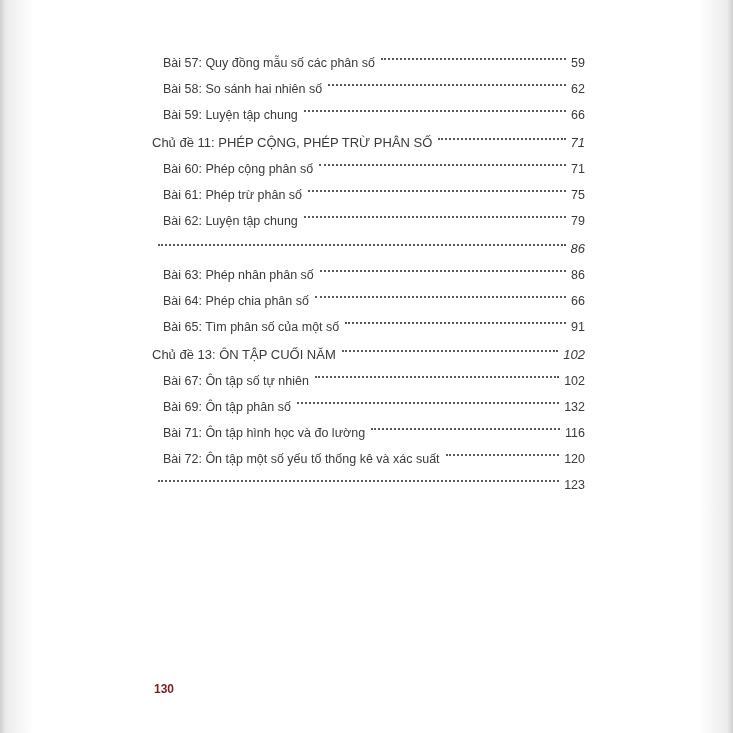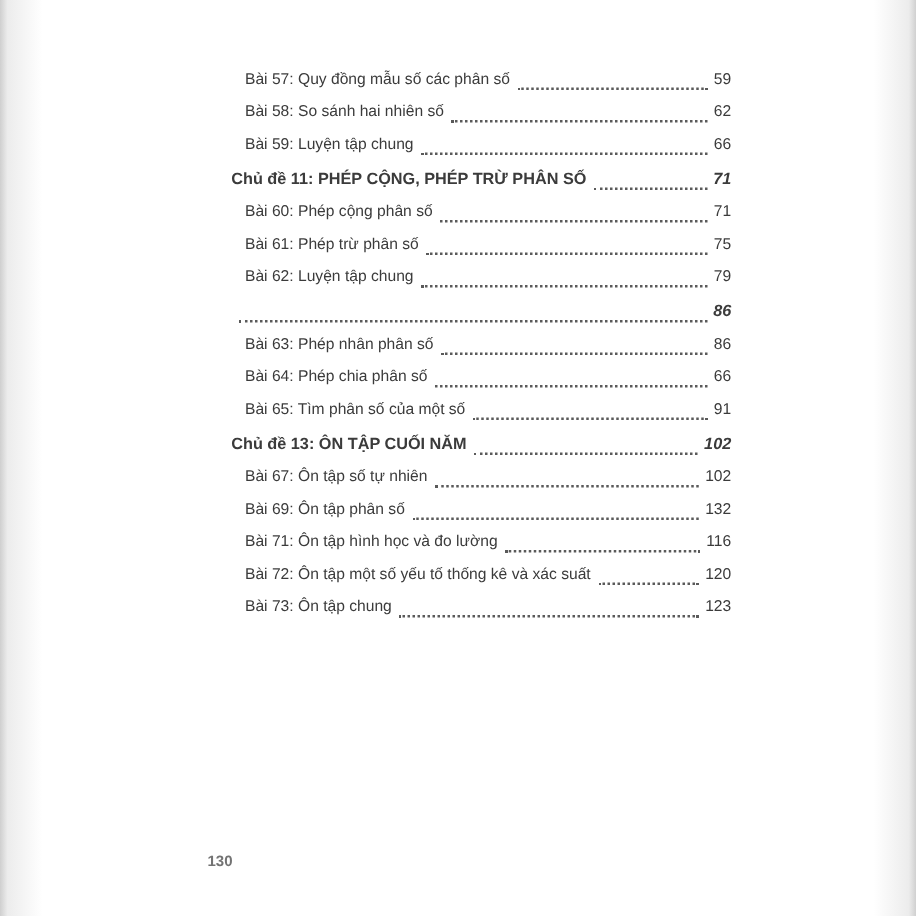--- a/index.html
+++ b/index.html
@@ -23,32 +23,31 @@
     inset: 0;
   }
   .toc {
     position: absolute;
     top: 50px;
     left: 152px;
     width: 433px;
   }
   .row {
     display: flex;
-    align-items: flex-end;
+    align-items: center;
     line-height: 26px;
     font-size: 12.5px;
     white-space: nowrap;
-    margin-left: 33px;
   }
   .row.item .label {
     padding-left: 11px;
   }
   .row.chapter {
     margin-top: 2px;
-    font-weight: bold;
+    font-weight: normal;
     font-size: 13px;
   }
   .row.chapter .page-num {
     font-style: italic;
   }
   .label {
     flex: 0 0 auto;
   }
   .dots {
     flex: 1 1 auto;
@@ -56,25 +55,25 @@
     border-bottom: 2px dotted #5a5a5a;
     transform: translateY(-4px);
     min-width: 20px;
   }
   .page-num {
     flex: 0 0 auto;
     text-align: right;
   }
   .footer-page-number {
     position: absolute;
-    left: 166px;
+    left: 154px;
     top: 682px;
     font-size: 12px;
     font-weight: bold;
-    color: #737373;
+    color: #7f1d1d;
   }
 </style>
 </head>
 <body>
 
 <div class="page">
 
   <div class="toc">
     <div class="row item">
       <span class="label">Bài 57: Quy đồng mẫu số các phân số</span>
@@ -168,20 +167,19 @@
       <span class="page-num">116</span>
     </div>
 
     <div class="row item">
       <span class="label">Bài 72: Ôn tập một số yếu tố thống kê và xác suất</span>
       <span class="dots"></span>
       <span class="page-num">120</span>
     </div>
 
     <div class="row item">
-      <span class="label">Bài 73: Ôn tập chung</span>
       <span class="dots"></span>
       <span class="page-num">123</span>
     </div>
   </div>
 
   <div class="footer-page-number">130</div>
 </div>
 
 </body></html>

